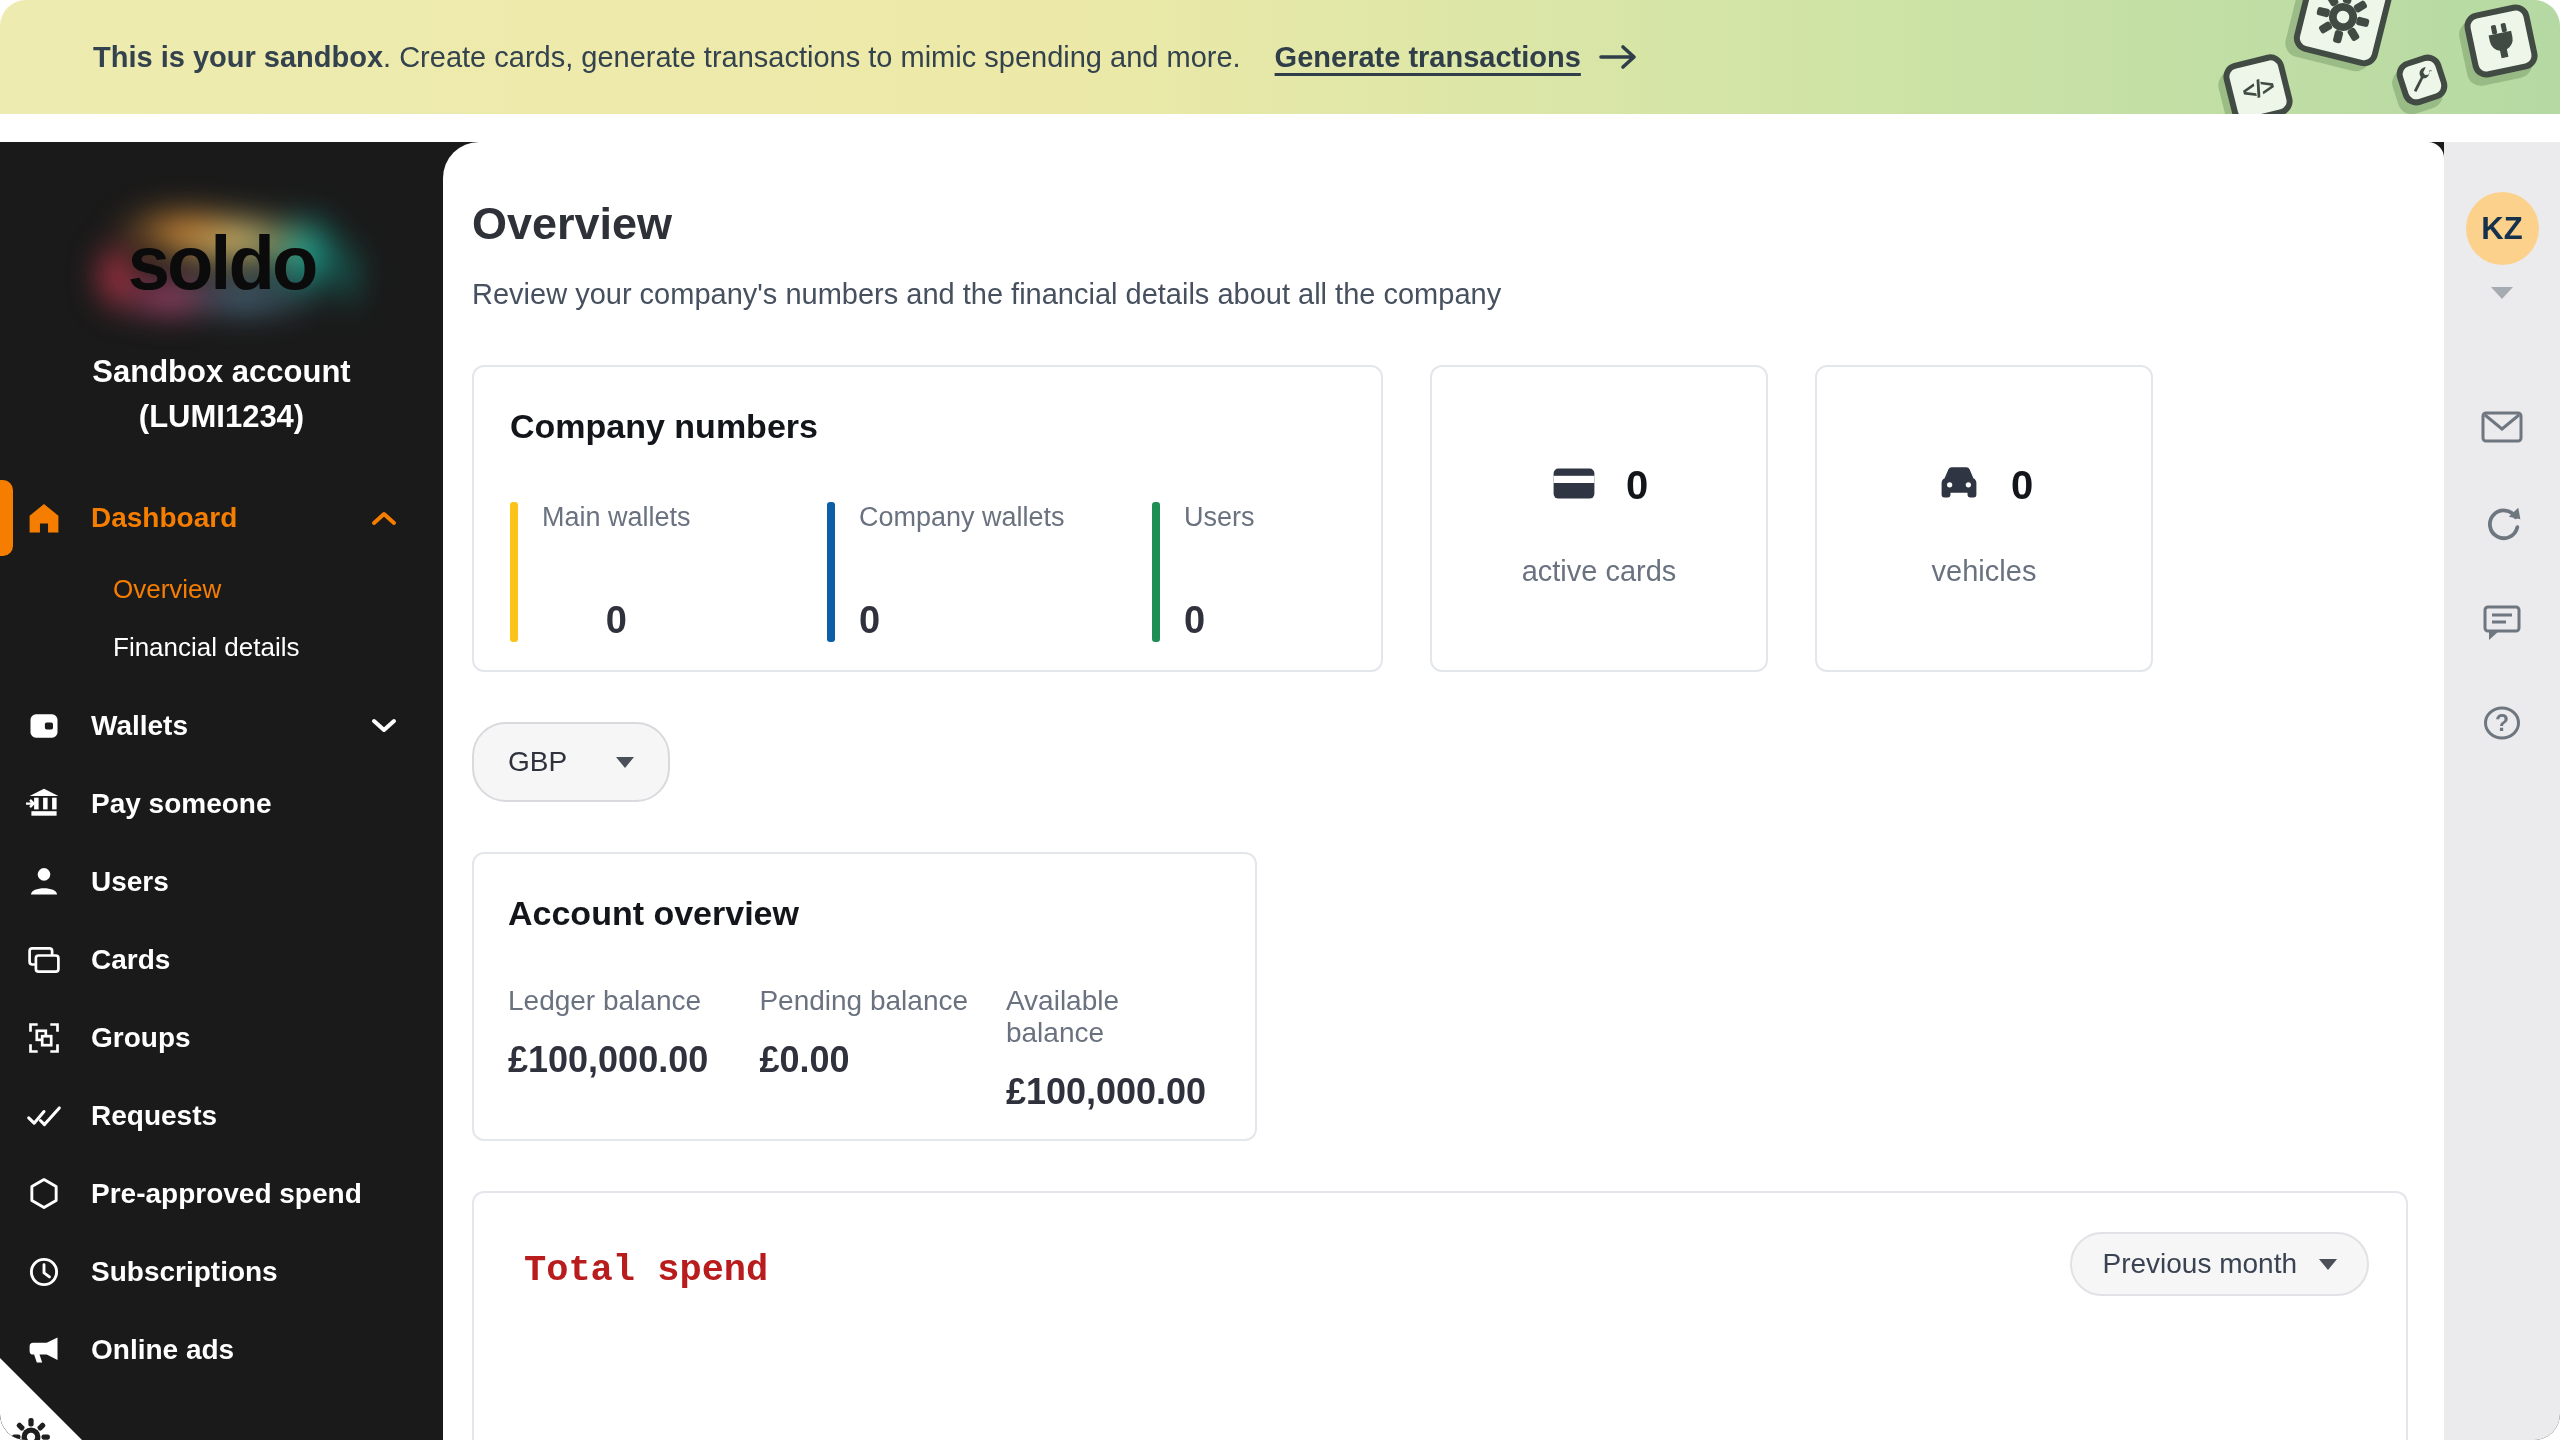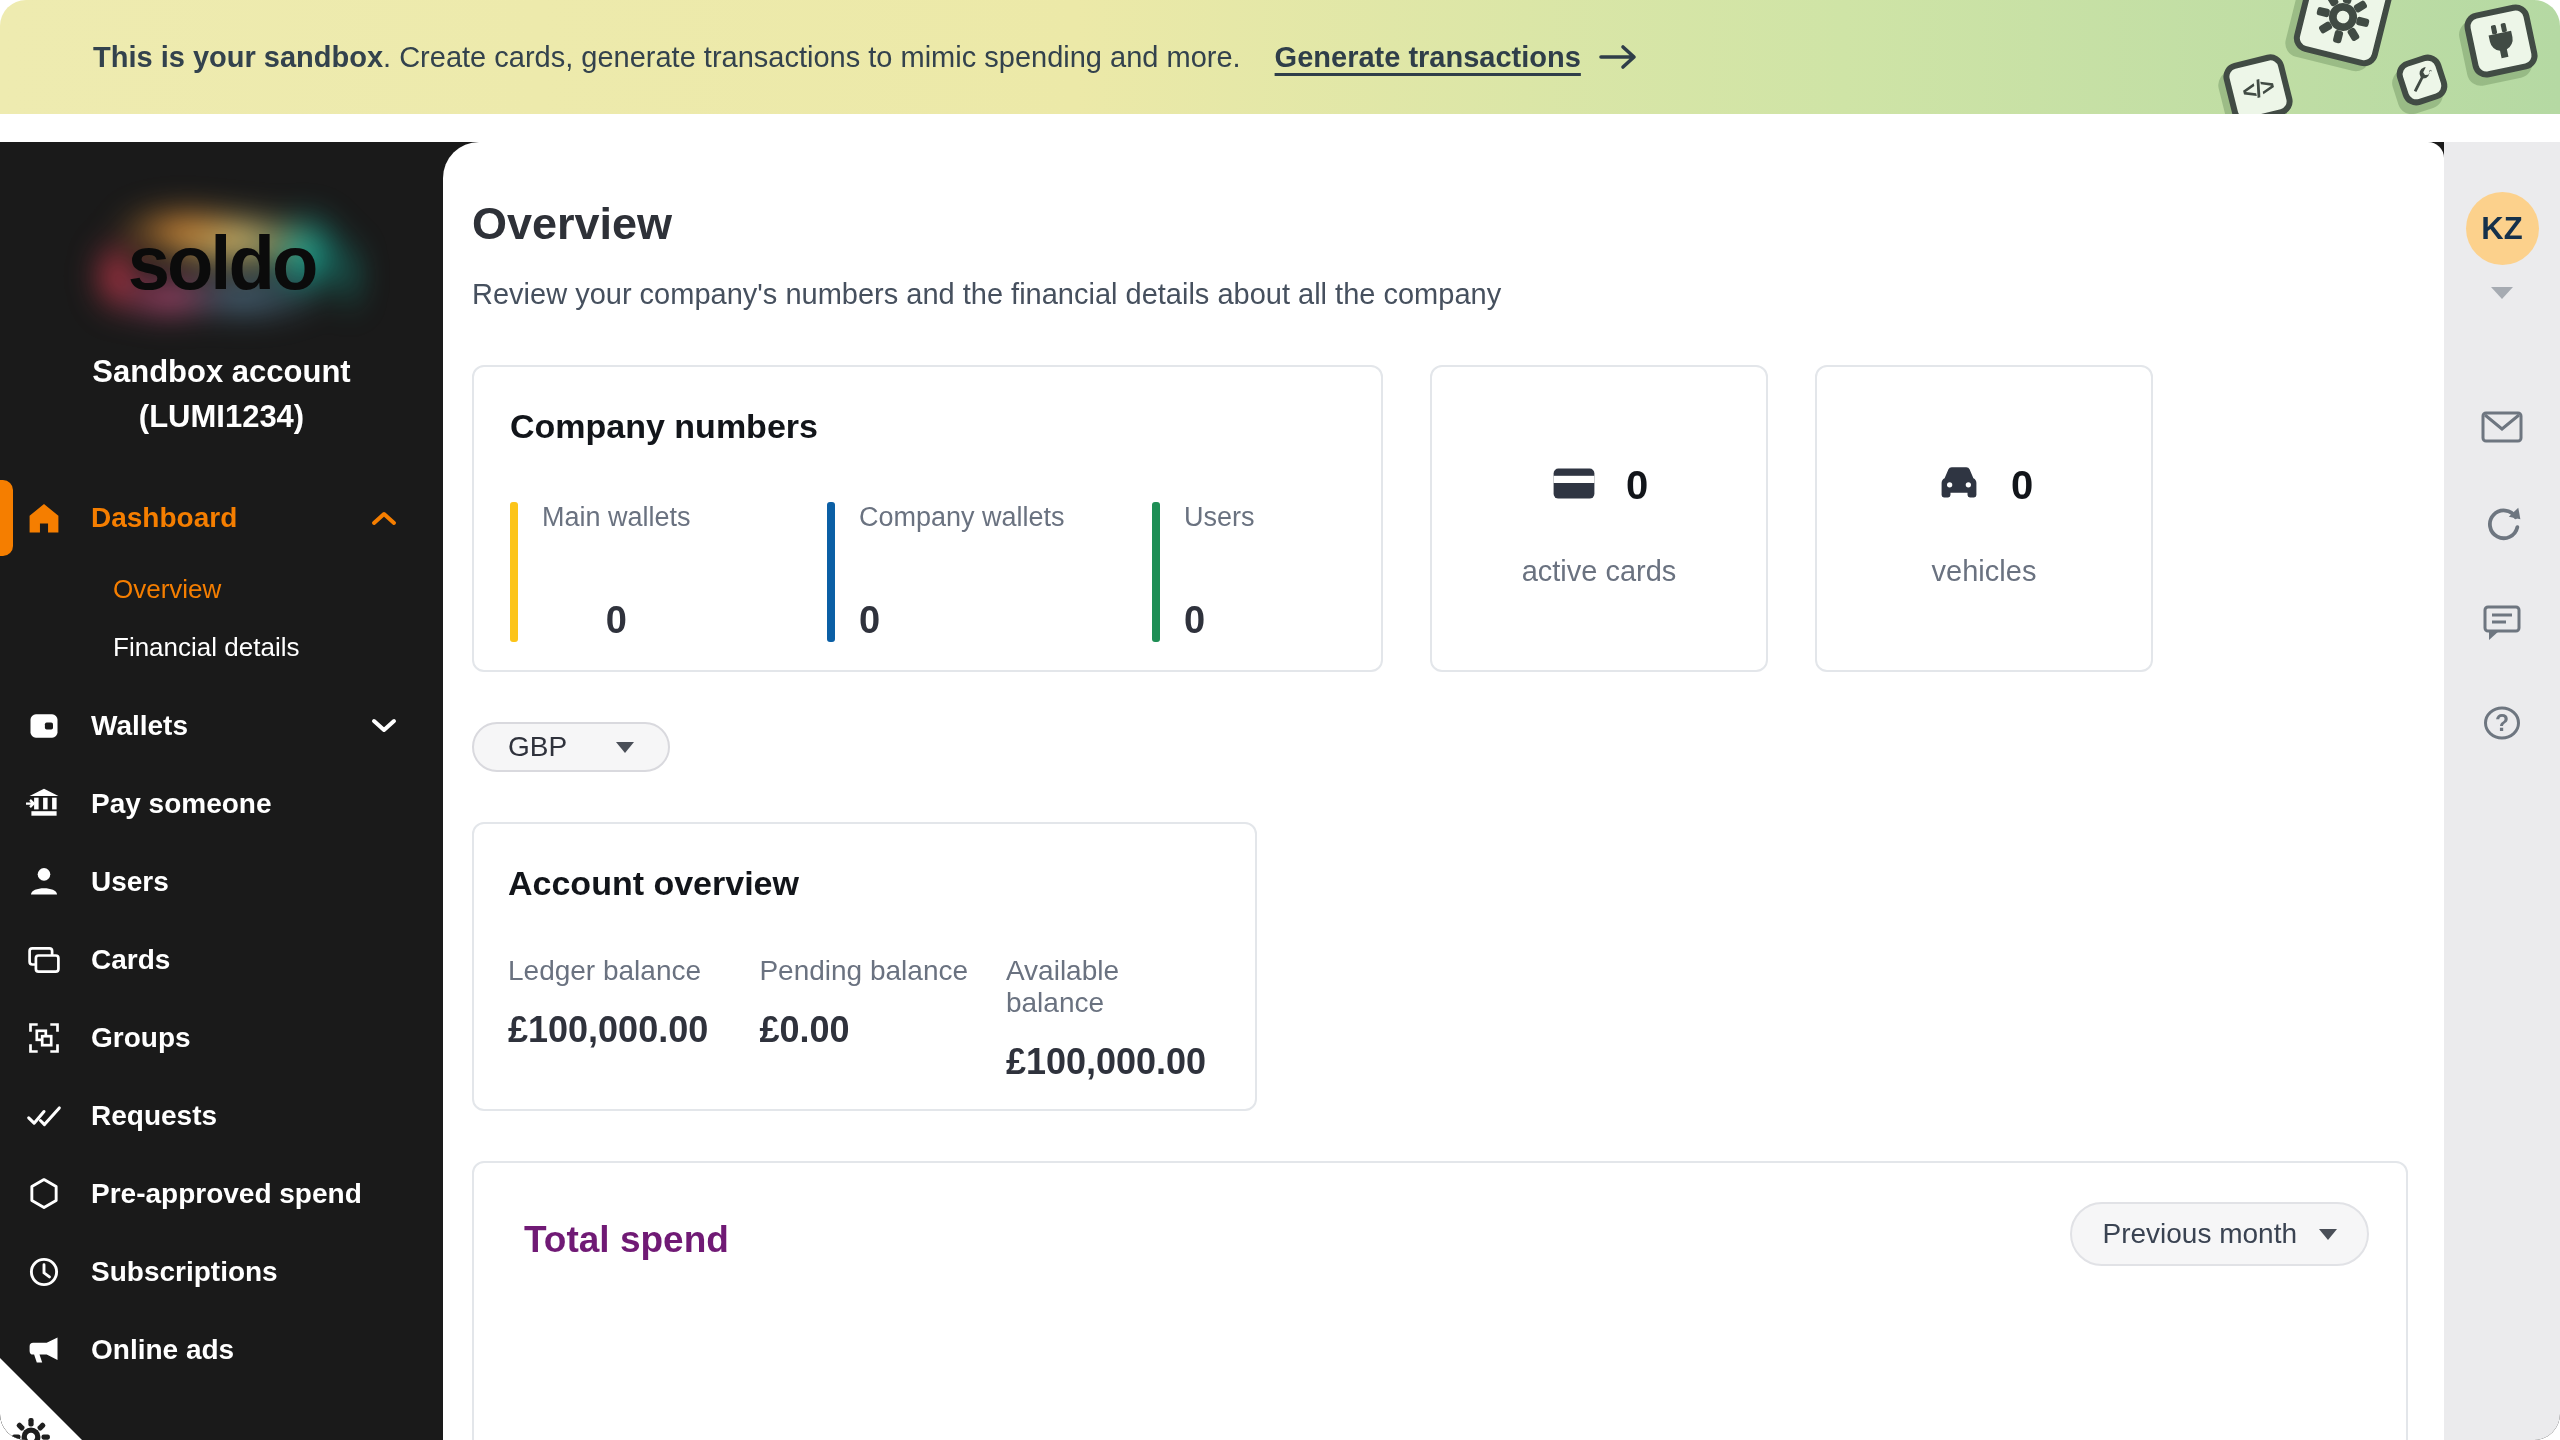--- a/index.html
+++ b/index.html
@@ -94,30 +94,30 @@
   .cn-label{font-size:27px;color:#6a7280;}
   .cn-value{font-size:38px;font-weight:700;color:#2f323c;}
   .stat-card{width:338px;height:307px;display:flex;flex-direction:column;align-items:center;padding-top:92px;}
   .stat-top{display:flex;align-items:center;gap:28px;color:#2f3542;}
   .stat-value{font-size:40px;font-weight:700;color:#12151a;}
   .stat-label{margin-top:44px;font-size:29px;color:#6a7280;}
   .pill{
     display:inline-flex;align-items:center;justify-content:space-between;
     background:#f6f6f7;border:2px solid #d9d9de;border-radius:34px;cursor:pointer;
   }
-  .currency-pill{margin-top:50px;width:198px;height:50px;padding:0 34px;font-size:28px;color:#2f323c;}
+  .currency-pill{margin-top:50px;width:198px;height:80px;padding:0 34px;font-size:28px;color:#2f323c;}
   .caret{width:0;height:0;border-left:9px solid transparent;border-right:9px solid transparent;border-top:11px solid #4a4f58;}
   .ao-card{margin-top:50px;width:785px;height:289px;padding:40px 34px 0;}
   .ao-cols{display:flex;margin-top:52px;}
   .ao-col:nth-child(1){width:256px;}
   .ao-col:nth-child(2){width:251px;}
   .ao-label{font-size:28px;color:#6a7280;}
   .ao-value{margin-top:22px;font-size:36px;font-weight:700;color:#2f323c;}
   .ts-card{position:relative;margin-top:50px;width:1936px;height:380px;padding:56px 0 0 50px;}
-  .ts-title{font-size:37px;font-weight:700;color:#701a75;}
+  .ts-title{font-size:37px;font-weight:700;color:#b91c1c;font-family:Liberation Mono, monospace;}
   .period-pill{position:absolute;right:37px;top:39px;height:64px;padding:4px 30px;gap:22px;font-size:28px;color:#3a4352;border-color:#e1e2e6;}
   
   .rail{
     width:116px;flex:0 0 116px;background:#ebebed;display:flex;flex-direction:column;
     align-items:center;color:#6e7680;
   }
   .avatar{
     margin-top:50px;width:73px;height:73px;border-radius:50%;display:flex;align-items:center;
     justify-content:center;font-size:31px;font-weight:700;color:#15314b;cursor:pointer;
   }

